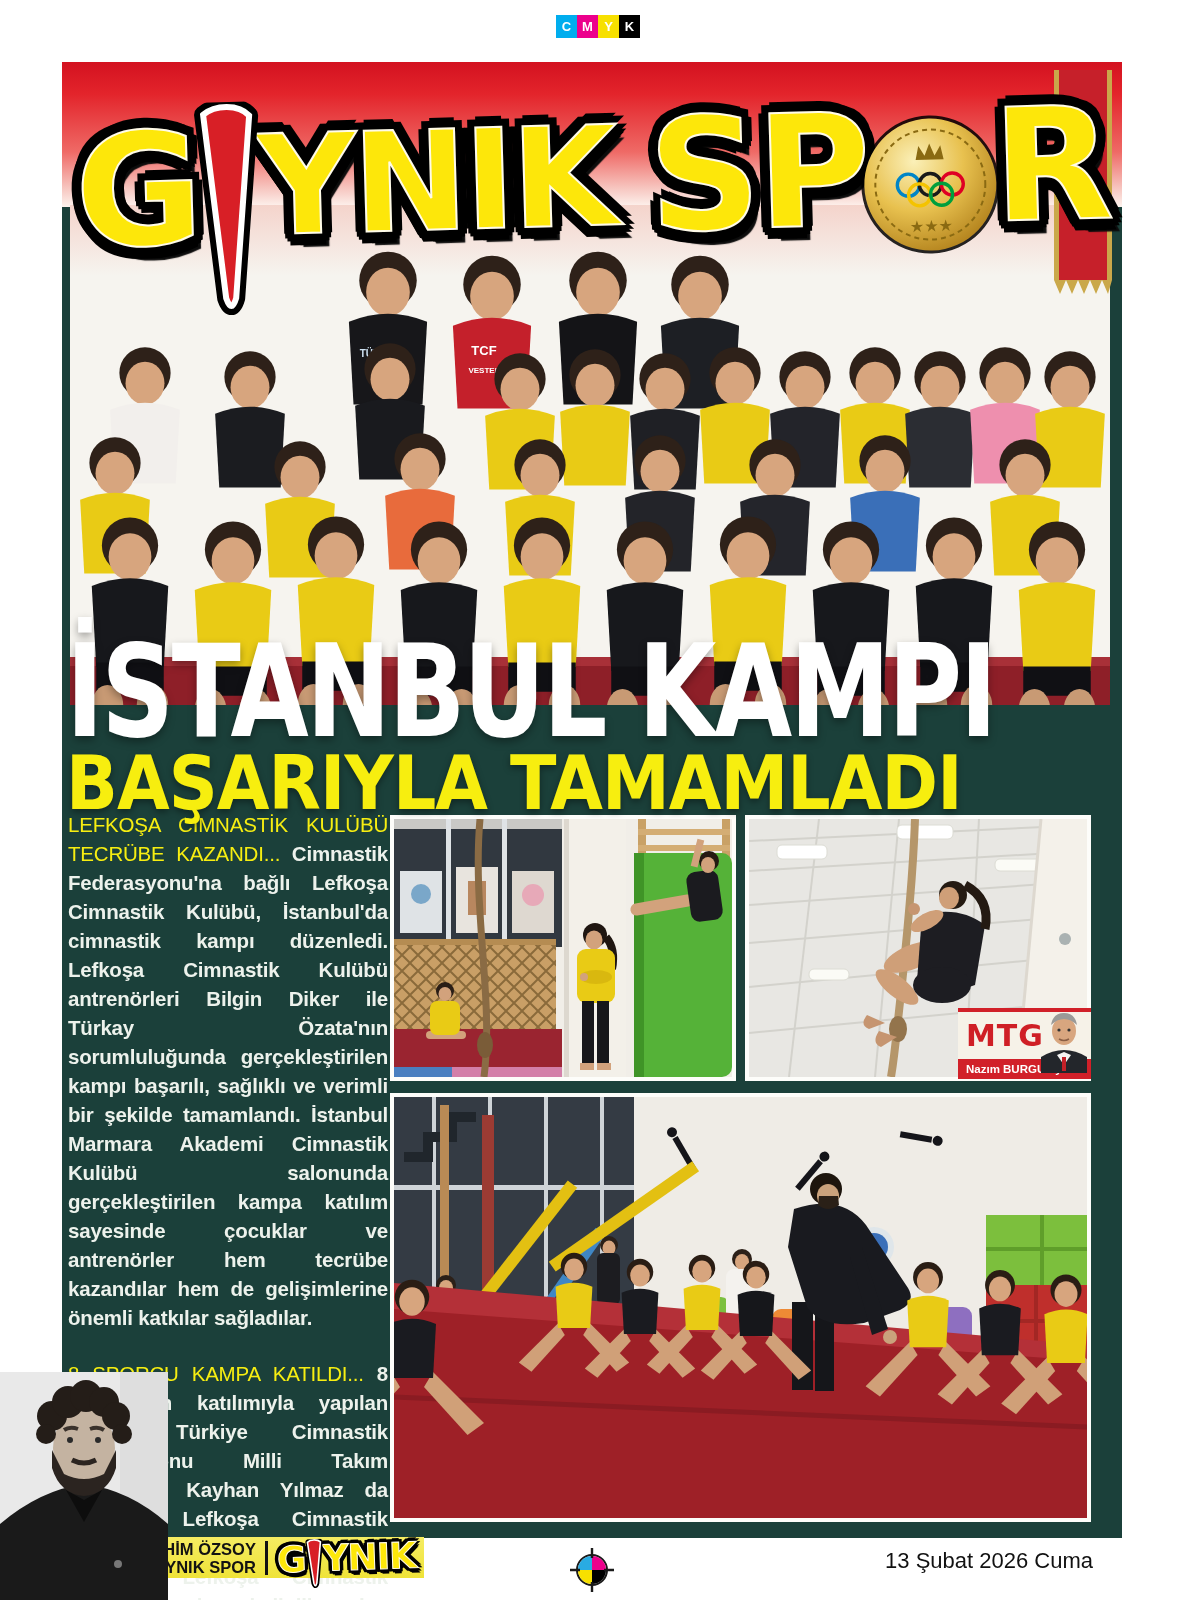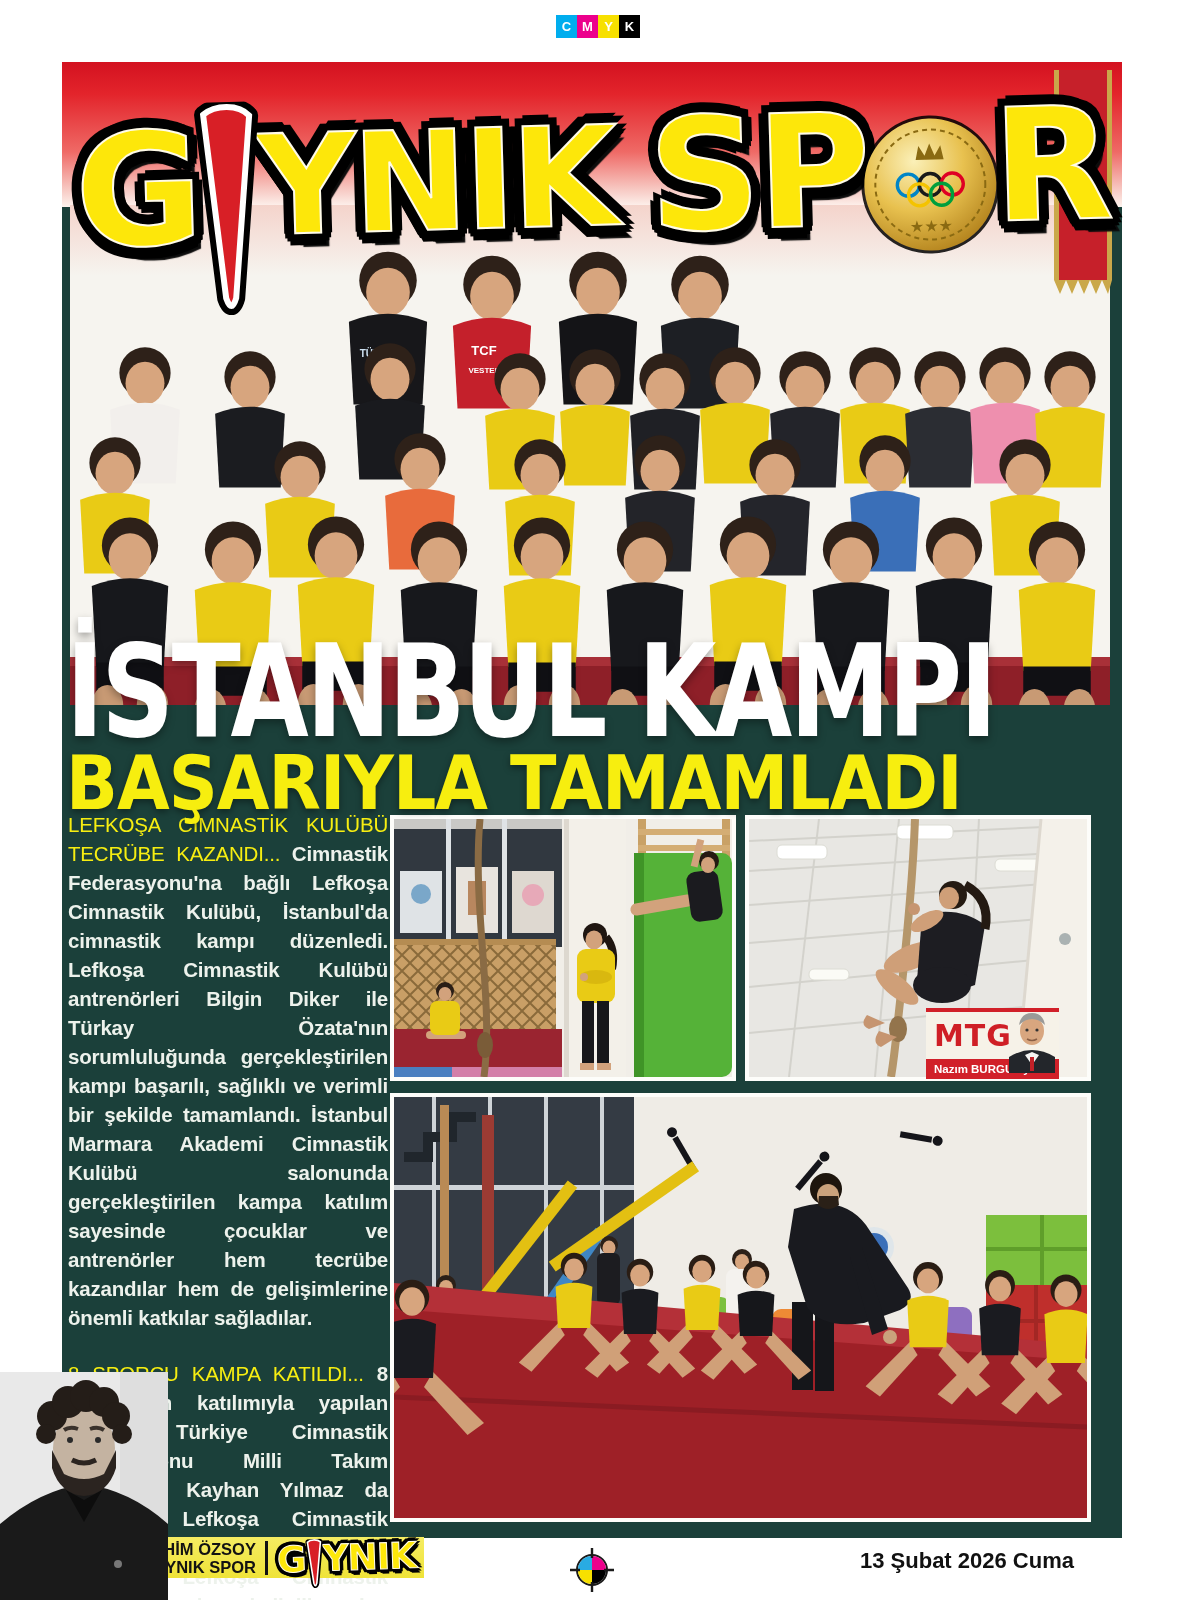--- a/index.html
+++ b/index.html
@@ -49,21 +49,21 @@
                  font-size:20.5px; line-height:29px; font-weight:600; letter-spacing:-0.2px; }
   .article-col p { margin-bottom:27px; }
   .lead { color:#f7ee11; font-weight:normal; }
 
   
   .ph { position:absolute; border:4px solid #fdfdfa; background:#888; overflow:hidden; }
   .ph svg { display:block; }
   .photoA { left:8px; top:143px; width:1040px; height:500px; border:none; background:#f6f4ef; z-index:1; }
 
   
-  .mtg { left:864px; top:946px; width:133px; height:71px; background:#f6f2e8; z-index:8;
+  .mtg { left:896px; top:946px; width:133px; height:71px; background:#f6f2e8; z-index:8;
          border-top:4px solid #d12029; display:flex; flex-direction:column; }
   .mtg-mid { flex:1; display:flex; align-items:center; padding-left:8px; }
   .mtg-title { color:#cf1f26; font-weight:bold; font-size:30px; letter-spacing:1px;
                font-family:"DejaVu Sans", sans-serif; }
   .mtg-bottom { height:20px; background:#d12029; color:#fff; font-weight:bold; font-size:11.5px;
                 display:flex; align-items:center; padding-left:8px; }
   .mtg-avatar { position:absolute; right:2px; bottom:2px; }
 
   
   .author-photo { left:0; top:1372px; width:168px; height:228px; z-index:4; }
@@ -71,22 +71,22 @@
                   background:linear-gradient(180deg,#f5ec62,#efe338);
                   display:flex; align-items:center; justify-content:flex-end; padding-right:8px; }
   .author-names { text-align:right; color:#121212; font-weight:bold; font-size:16.5px; line-height:18px; }
   .strip-divider { width:3px; height:34px; background:#121212; margin:0 9px; }
   .footer-logo { display:flex; align-items:center; transform:rotate(-2deg); }
   .flogo-word { font-family:"DejaVu Sans", sans-serif; font-weight:bold; color:#fde70a; font-size:36px;
                 line-height:1; letter-spacing:-1px; -webkit-text-stroke:1px #fffbe8;
                 text-shadow:-3px -3px 0 #000,3px -3px 0 #000,-3px 3px 0 #000,3px 3px 0 #000,
                             -4px 0 0 #000,4px 0 0 #000,0 -4px 0 #000,0 4px 0 #000,2px 5px 0 #000; }
   .flogo-excl { width:17px; height:52px; margin:0 0px; transform:translateY(6px); }
-  .date-line { left:860px; top:1548px; width:233px; color:#111;
-               font-weight:bold; font-size:22px; }
+  .date-line { left:860px; top:1548px; width:233px; text-align:right; color:#111;
+               font-weight:normal; font-size:22px; }
 </style>
 </head>
 <body>
 
 <div id="canvas">
 
   <div class="abs cmyk-row" style="left:556px; top:15px;">
     <div class="cmyk-box" style="background:#00adee">
         <span>C</span>
       </div>

